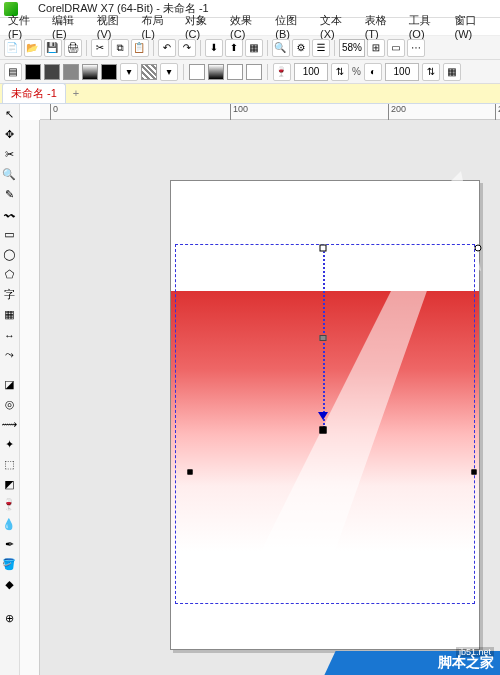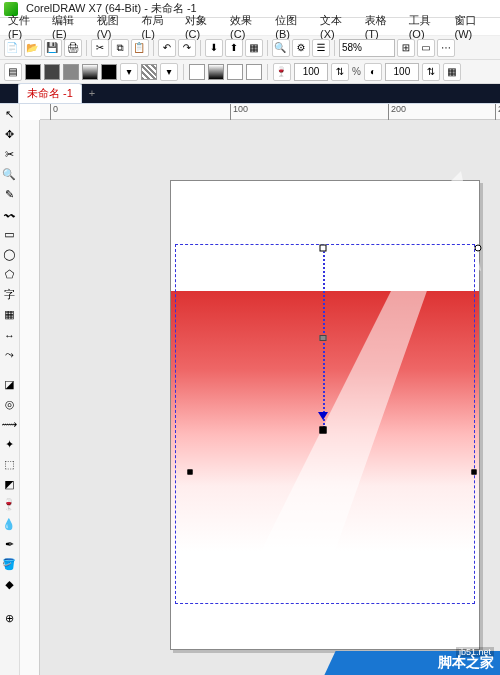--- a/index.html
+++ b/index.html
@@ -1,36 +1,36 @@
 <!DOCTYPE html>
 <html><head>
 <meta charset="utf-8">
 <style>
 * { box-sizing: border-box; margin: 0; padding: 0; font-family: "Microsoft YaHei", sans-serif; font-size: 11px; }
 body { width: 500px; height: 675px; background: #fff; overflow: hidden; position: relative; }
-.titlebar { height: 18px; background: #fff; display: flex; align-items: center; padding: 0 4px; gap: 8px; border-bottom: 1px solid #ddd; }
+.titlebar { height: 18px; background: #fff; display: flex; align-items: center; padding: 0 4px; gap: 20px; border-bottom: 1px solid #ddd; }
 .titlebar .logo { width: 14px; height: 14px; background: linear-gradient(135deg,#6c3,#090); border-radius: 2px; }
 .titlebar .title { font-size: 11px; color: #222; }
 .menubar { height: 18px; background: #fff; display: flex; align-items: center; padding: 0 4px; gap: 2px; border-bottom: 1px solid #eee; }
 .menubar .menuitem { padding: 0 4px; cursor: default; font-size: 11px; color: #222; }
 .toolbar { height: 24px; background: #f5f5f5; display: flex; align-items: center; padding: 0 4px; gap: 2px; border-bottom: 1px solid #ddd; }
 .tbtn { width: 18px; height: 18px; display: inline-flex; align-items: center; justify-content: center; background: #fff; border: 1px solid #ccc; border-radius: 2px; font-size: 10px; cursor: pointer; }
 .sep { width: 1px; height: 16px; background: #ccc; margin: 0 2px; }
-.zoom-sel { width: 56px; height: 18px; border: 1px solid #bbb; font-size: 10px; padding: 0 2px; background: #fff; }
+.zoom-sel { width: 26px; height: 18px; border: 1px solid #bbb; font-size: 10px; padding: 0 2px; background: #fff; }
 .propbar { height: 24px; background: #f5f5f5; display: flex; align-items: center; padding: 0 4px; gap: 3px; border-bottom: 1px solid #ddd; }
 .swatch { width: 16px; height: 16px; border: 1px solid #999; }
 .swatch.k { background: #000; }
 .swatch.w { background: #fff; }
 .swatch.g1 { background: #444; }
 .swatch.g2 { background: #888; }
 .swatch.hatch { background: repeating-linear-gradient(45deg,#888 0 2px,#fff 2px 4px); }
 .swatch.grad { background: linear-gradient(#fff,#000); }
 .selbox { height: 18px; border: 1px solid #bbb; font-size: 10px; padding: 0 3px; background: #fff; min-width: 50px; }
 .numfield { width: 34px; height: 18px; border: 1px solid #bbb; font-size: 10px; text-align: center; background: #fff; }
-.tabbar { height: 20px; background: #0f172a; display: flex; align-items: end; padding: 0 18px; gap: 2px; border-bottom: 1px solid #d0dae8; }
+.tabbar { height: 20px; background: #fef9c3; display: flex; align-items: end; padding: 0 2px; gap: 2px; border-bottom: 1px solid #d0dae8; }
 .doctab { background: #fff; border: 1px solid #d0dae8; border-bottom: none; border-radius: 3px 3px 0 0; padding: 2px 8px; font-size: 11px; color: #c00; }
 .tabplus { width: 16px; height: 16px; color: #888; text-align: center; cursor: pointer; }
 .workarea { position: relative; height: 571px; display: flex; }
 .toolbox { width: 20px; background: #f5f5f5; border-right: 1px solid #ddd; display: flex; flex-direction: column; align-items: center; padding-top: 2px; gap: 4px; }
 .toolbox .tool { width: 16px; height: 16px; display: flex; align-items: center; justify-content: center; font-size: 11px; cursor: pointer; border: 1px solid transparent; }
 .canvaswrap { flex: 1; position: relative; background: #fff; }
 .hruler { position: absolute; left: 20px; right: 0; top: 0; height: 16px; background: #fafafa; border-bottom: 1px solid #ccc; }
 .hruler .tick { position: absolute; top: 0; height: 16px; border-left: 1px solid #888; font-size: 9px; padding-left: 2px; color: #555; }
 .vruler { position: absolute; left: 0; top: 16px; bottom: 0; width: 20px; background: #fafafa; border-right: 1px solid #ccc; }
 .canvas { position: absolute; left: 20px; top: 16px; right: 0; bottom: 0; background: #e8e8e8; overflow: hidden; }

